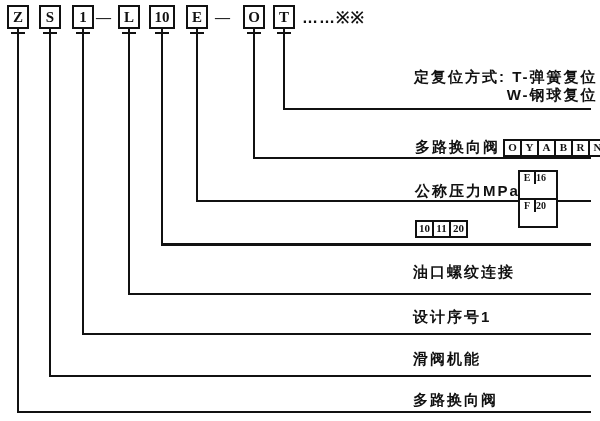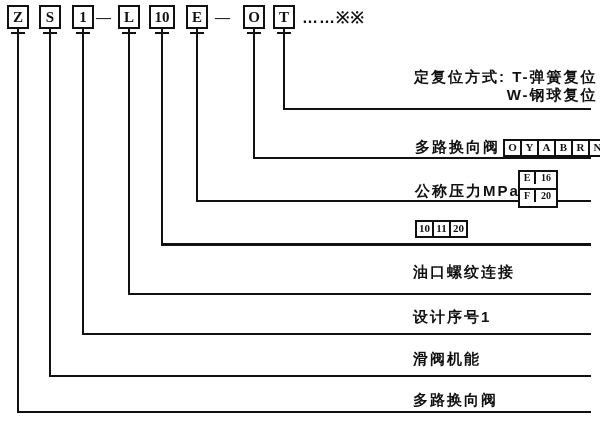--- a/index.html
+++ b/index.html
@@ -29,21 +29,21 @@
   .cellrow{display:inline-flex;border:2px solid #111;background:#fff;}
   .cell{min-width:11px;padding:0 2px;height:14px;line-height:14px;text-align:center;
         font:bold 11px "Liberation Serif",serif;}
   .cell + .cell{border-left:2px solid #111;}
   
   .ptable{position:absolute;display:inline-block;border:2px solid #111;background:#fff;}
   .prow{display:flex;}
   .prow + .prow{border-top:2px solid #111;}
   .pc1{width:14px;height:12px;line-height:12px;text-align:center;
        font:bold 10px "Liberation Serif",serif;border-right:2px solid #111;}
-  .pc2{width:20px;height:16px;line-height:12px;text-align:center;
+  .pc2{width:20px;height:26px;line-height:12px;
        font:bold 10px "Liberation Serif",serif;}
 </style>
 </head>
 <body>
 
 <div id="stage">
 
   <div class="cbox" style="left:7px">Z</div>
   <div class="cbox" style="left:39px">S</div>
   <div class="cbox" style="left:72px">1</div>

